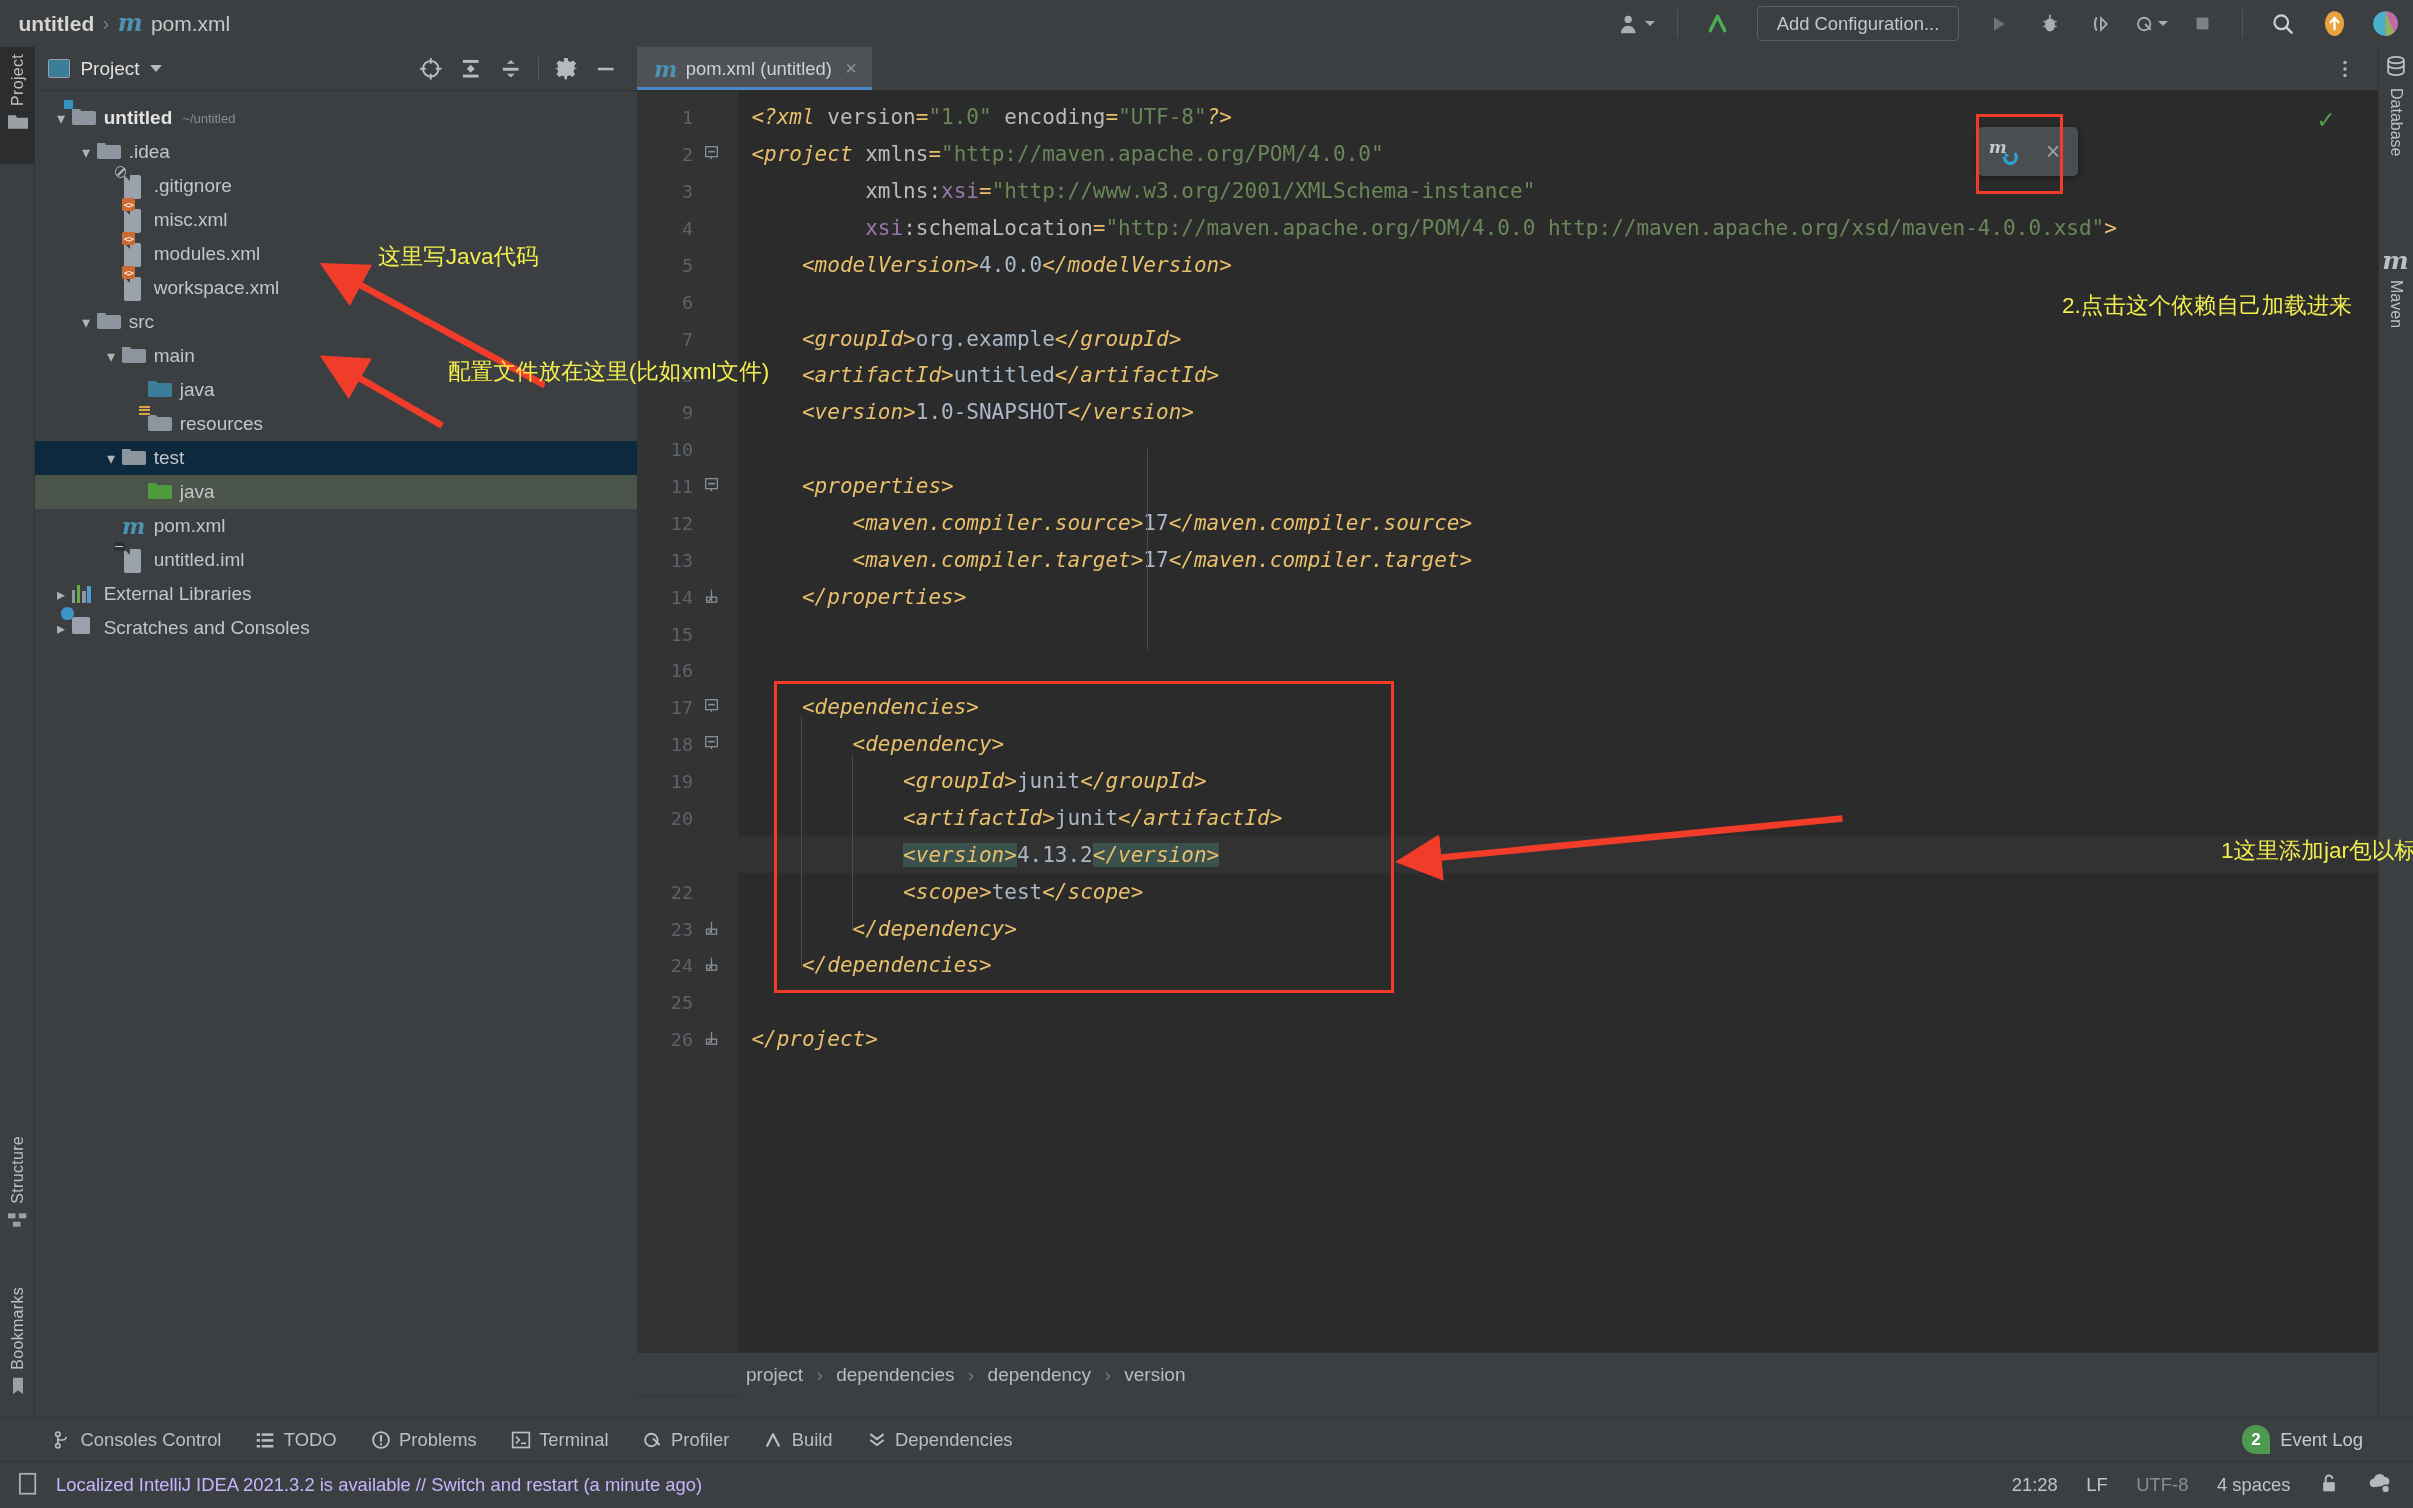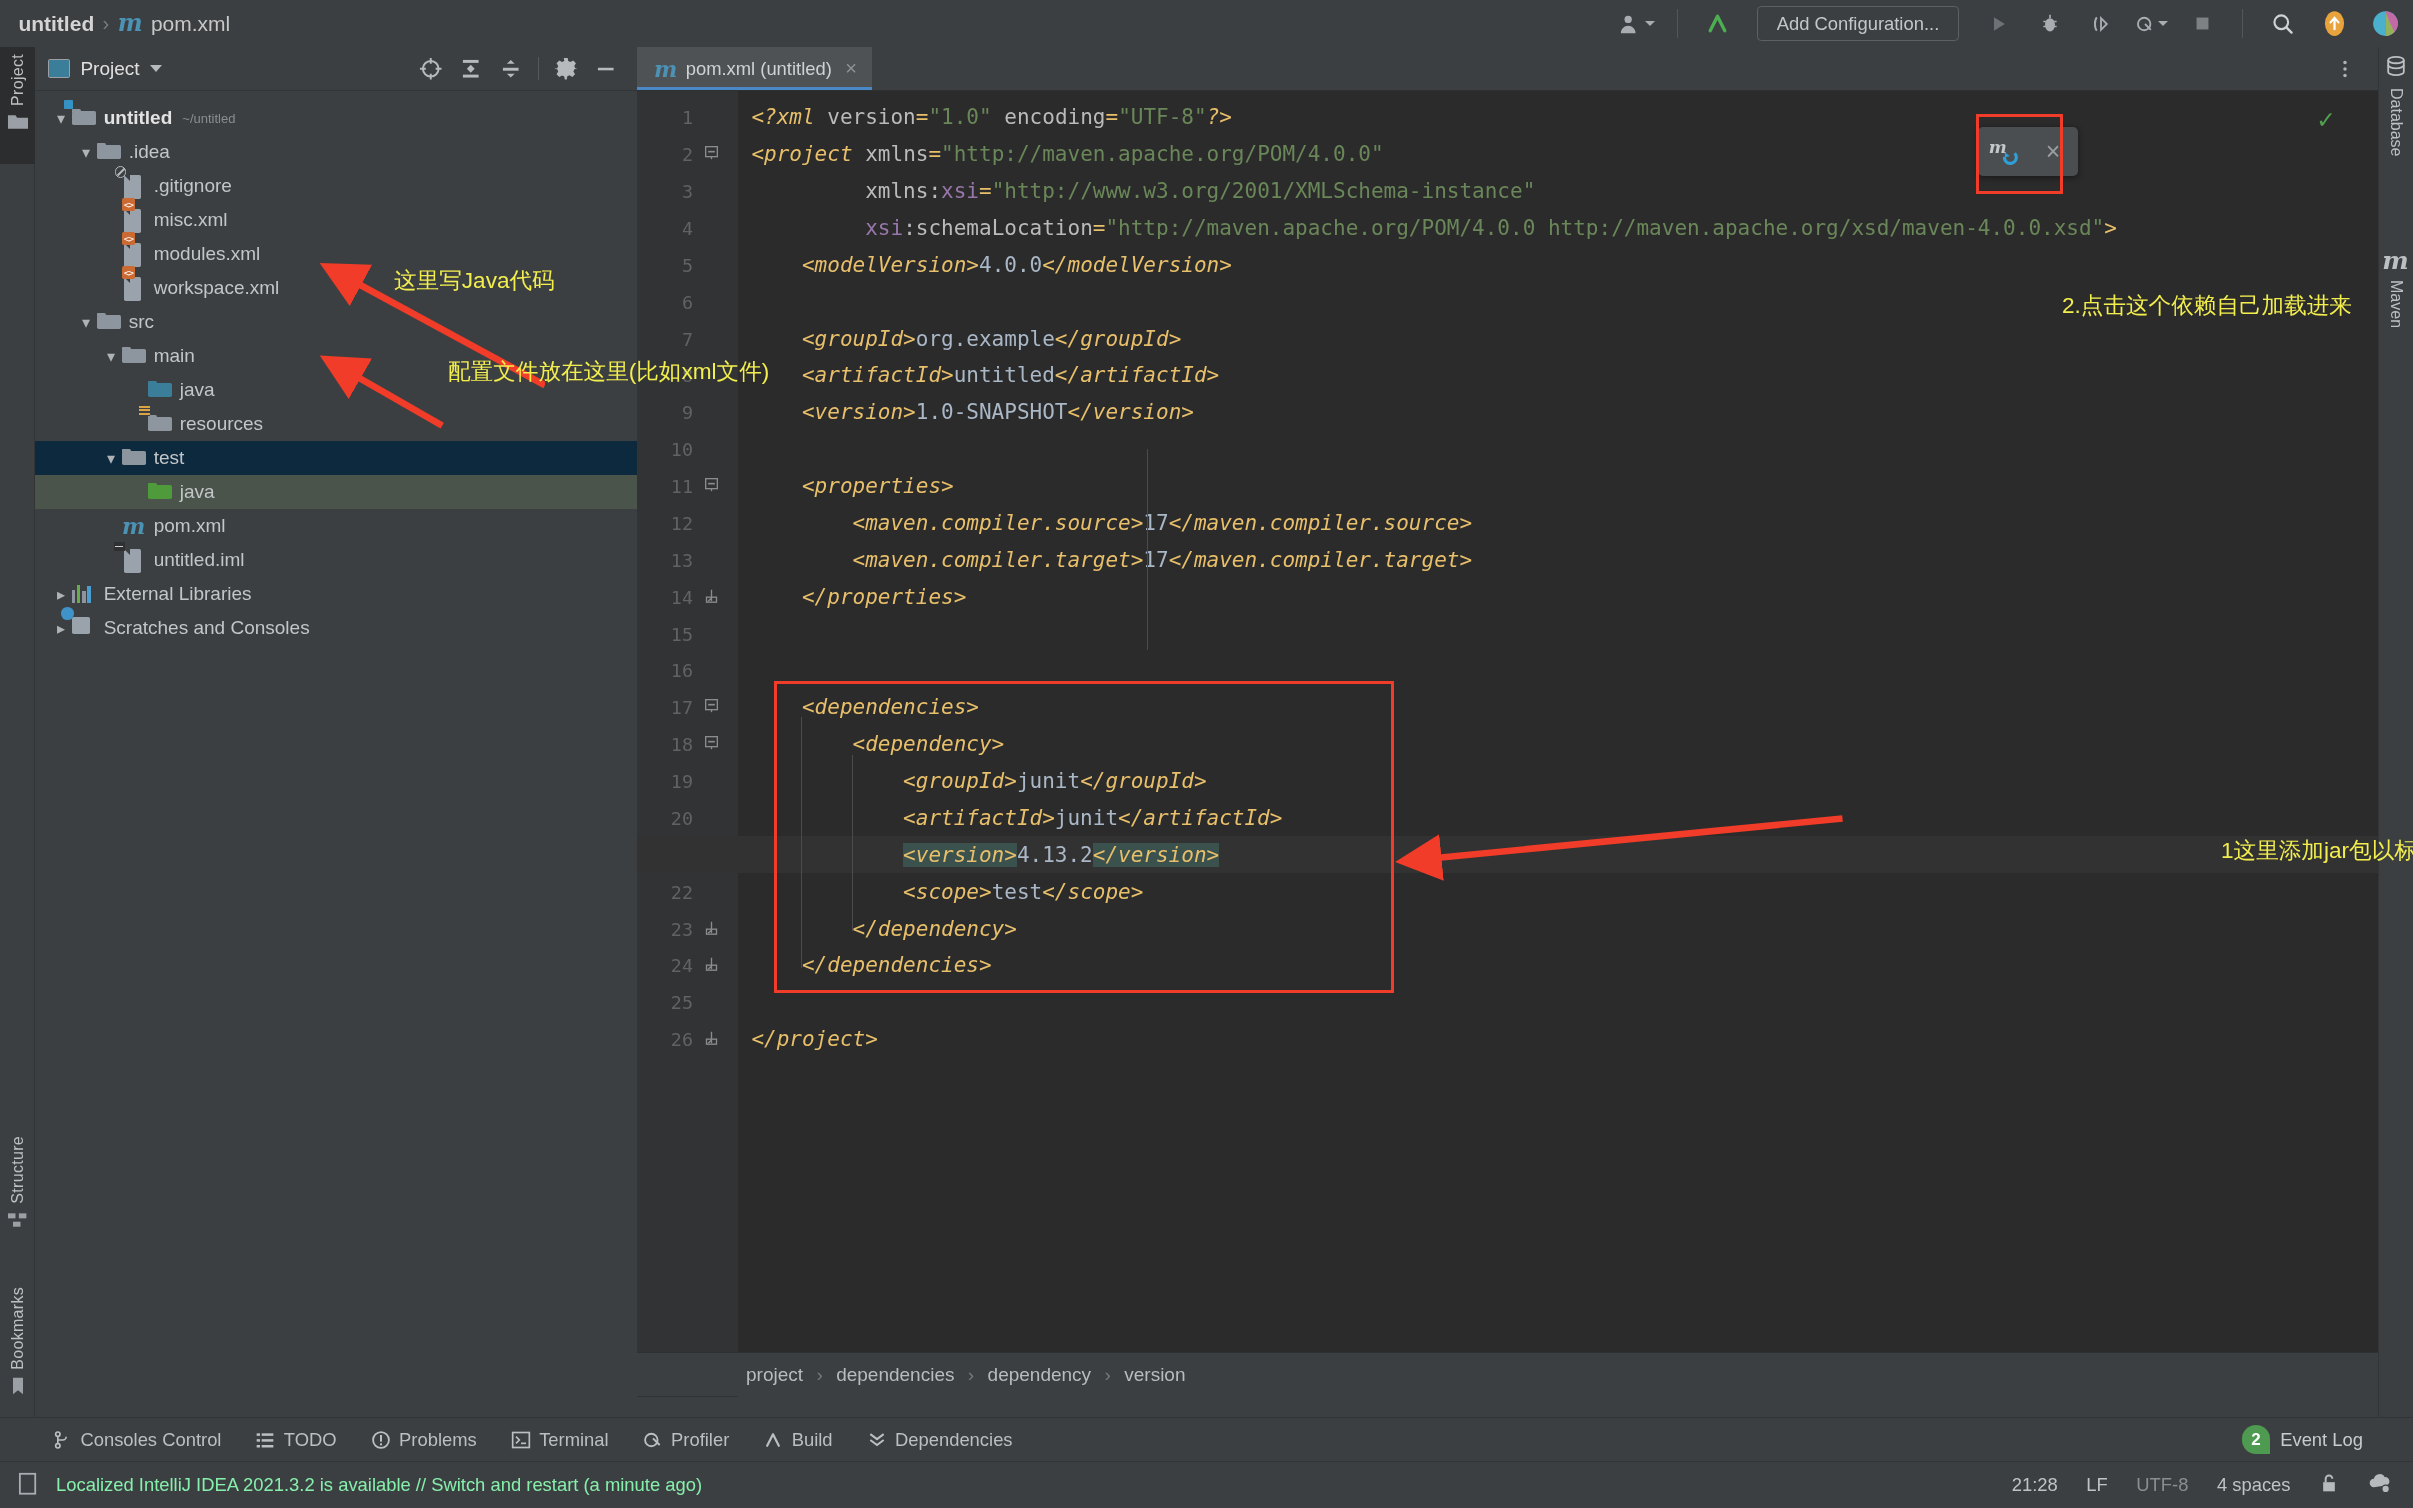--- a/index.html
+++ b/index.html
@@ -220,21 +220,21 @@
   .badge2 {
     width: 28.5px; height: 28.5px; background:#4e9a51; color:#fff; border-radius:50% 50% 0 50%;
     display:flex; align-items:center; justify-content:center; font-size:17px; font-weight:bold;
   }
 
   .statusbar {
     position: absolute; left: 0; bottom: 0; width: 2413px; height: 47px;
     background: #3c3f41; display: flex; align-items: center; padding-left: 17px;
     border-top: 0.8px solid #323436;
   }
-  .stmsg { color:#86efac; font-size:18.4px; margin-left: 17px;}
+  .stmsg { color:#c4b5fd; font-size:18.4px; margin-left: 17px;}
   .stright { margin-left:auto; display:flex; align-items:center; gap:28.5px; padding-right:22px; color:#c0c3c6; font-size:18.4px;}
   .st-dim { color:#8b8e91; }
 </style>
 </head>
 <body>
 
 <div id="app">
 
   <div class="titlebar">
     <div class="crumb-wrap">
@@ -640,21 +640,21 @@
     </div>
 
   <svg class="arrow" style="left:310px; top:251px;" width="235" height="151" viewBox="0 0 280 180">
     <defs>
         <marker id="ah2" markerWidth="7" markerHeight="7" refX="5.5" refY="3.5" orient="auto">
           <path d="M0,0 L7,3.5 L0,7 z" fill="#f03c28"></path>
         </marker>
       </defs>
     <path d="M280,160 L22,20" stroke="#f03c28" stroke-width="8" fill="none" marker-end="url(#ah2)"></path>
   </svg>
-  <div class="anno" style="left:394px; top:241px;margin-top:24px;">这里写Java代码</div>
+  <div class="anno" style="left:378px; top:241px;">这里写Java代码</div>
 
   <svg class="arrow" style="left:310px; top:342px;" width="134" height="92" viewBox="0 0 160 110">
     <defs>
         <marker id="ah3" markerWidth="7" markerHeight="7" refX="5.5" refY="3.5" orient="auto">
           <path d="M0,0 L7,3.5 L0,7 z" fill="#f03c28"></path>
         </marker>
       </defs>
     <path d="M158,100 L22,22" stroke="#f03c28" stroke-width="8" fill="none" marker-end="url(#ah3)"></path>
   </svg>
   <div class="anno" style="left:448px; top:356px;">配置文件放在这里(比如xml文件)</div>

